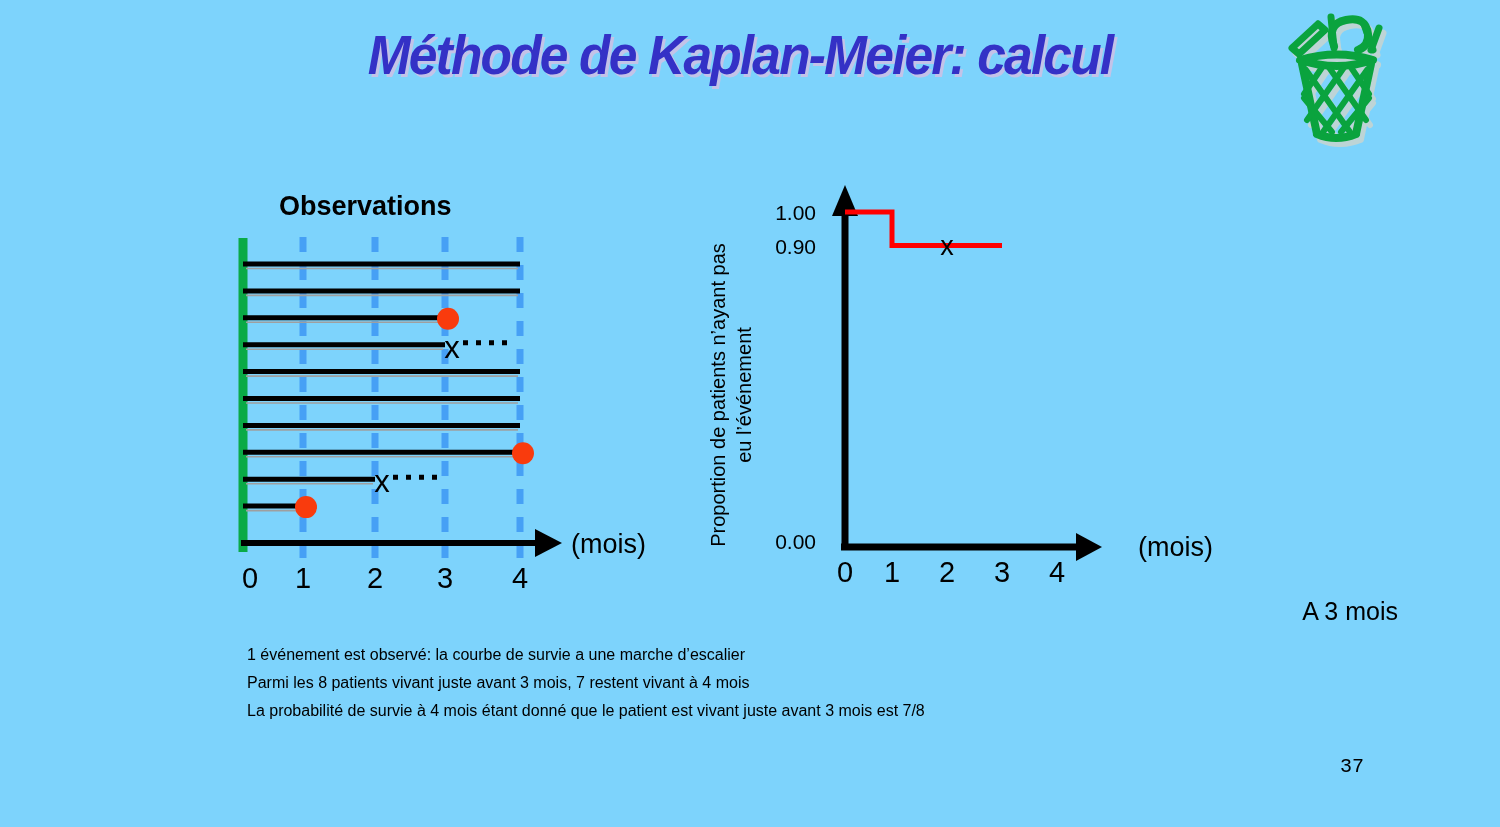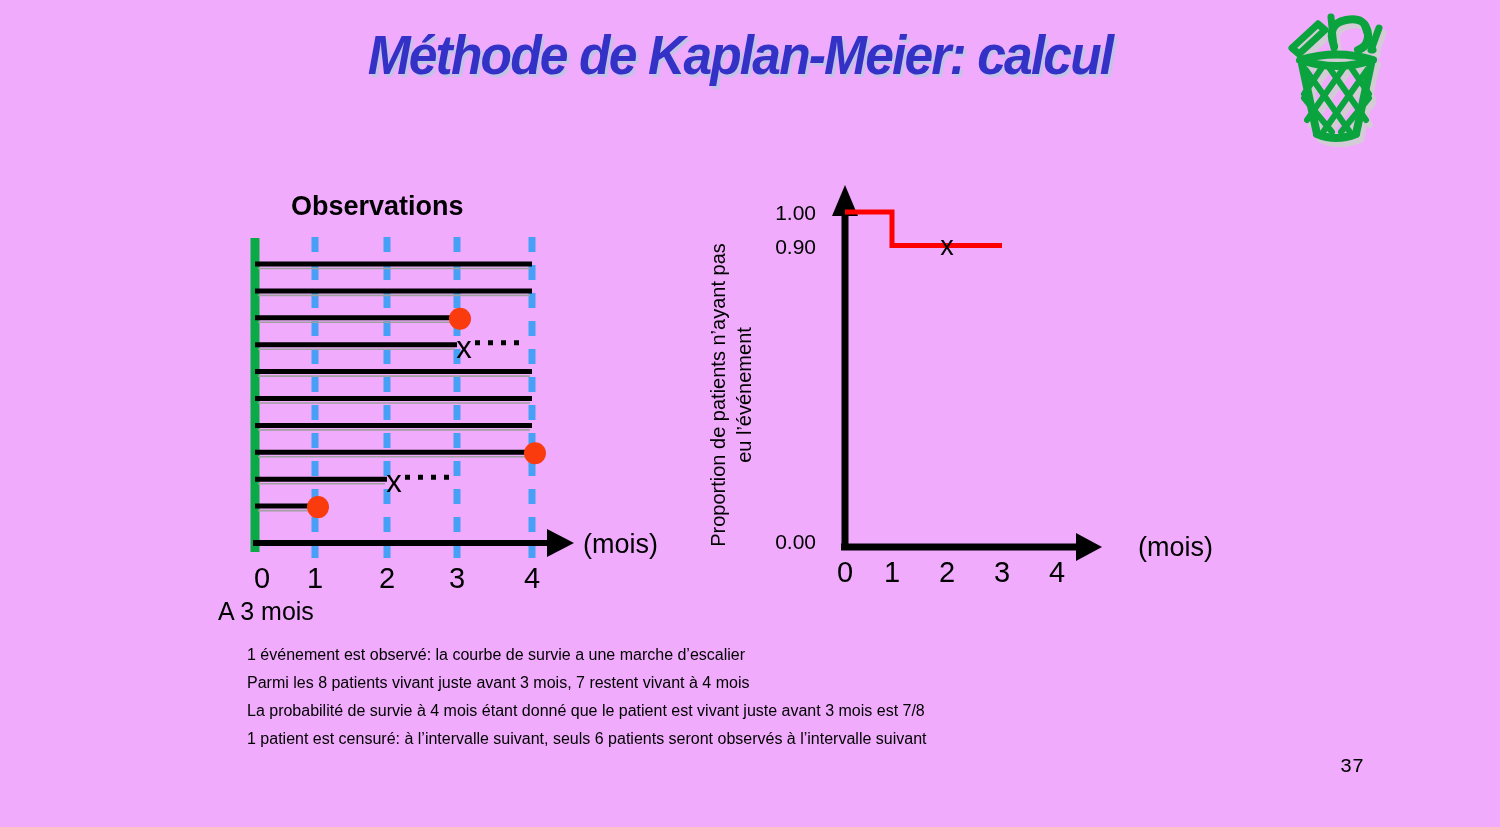--- a/index.html
+++ b/index.html
@@ -1,43 +1,43 @@
 <!DOCTYPE html>
 <html><head>
 <meta charset="utf-8">
 <style>
   html,body{margin:0;padding:0;background:#fff;}
   #slide{
-    position:relative;width:1500px;height:827px;background:#f0abfc;overflow:hidden;
+    position:relative;width:1500px;height:827px;background:#7dd3fc;overflow:hidden;
     font-family:"Liberation Sans",sans-serif;color:#000;
   }
   #slide-title{
     position:absolute;left:0;top:22px;width:1480px;margin:0;
     text-align:center;font-weight:bold;font-style:italic;
     font-size:56px;letter-spacing:-2px;
     transform:scaleX(0.92);transform-origin:50% 50%;
     text-shadow:3px 3px 0 #c3c3e8;
   }
   #basket{position:absolute;left:1276px;top:8px;width:122px;height:142px;}
   .chart{position:absolute;}
-  #obs-chart{left:205px;top:185px;width:500px;height:430px;}
+  #obs-chart{left:193px;top:185px;width:500px;height:430px;}
   #obs-title{
     position:absolute;left:86px;top:6px;width:300px;
     font-size:27px;font-weight:bold;
   }
   #km-chart{left:690px;top:180px;width:570px;height:430px;}
   svg.plot{position:absolute;left:0;top:0;overflow:visible;}
   svg text{font-family:"Liberation Sans",sans-serif;fill:#000;}
   #km-ylabel{
     position:absolute;left:513px;top:367px;width:440px;height:56px;
     transform:rotate(-90deg);transform-origin:50% 50%;
     text-align:center;font-size:20px;line-height:26px;
   }
   #notes{position:absolute;left:218px;top:597px;width:1180px;}
-  #notes-heading{font-size:25px;margin-bottom:15px;}
+  #notes-heading{font-size:25px;margin-bottom:15px;text-align:right;}
   .notes-line{font-size:16px;line-height:28px;margin-left:29px;white-space:nowrap;}
   .u{text-underline-offset:4px;text-decoration-thickness:1.5px;}
   #page-number{position:absolute;left:1340px;top:755px;font-size:20px;font-family:Liberation Mono, monospace;}
 </style>
 </head>
 <body>
 
 <div id="slide">
 
   <h1 id="slide-title" style="color: rgb(52, 49, 198);">Méthode de Kaplan-Meier: calcul</h1>
@@ -154,18 +154,17 @@
   <div id="km-ylabel">
     <div>Proportion de patients n’ayant pas</div>
     <div>eu l’événement</div>
   </div>
 
   <div id="notes">
     <div id="notes-heading">A 3 mois</div>
     <div class="notes-line">1 événement est observé: la courbe de survie a une marche d’escalier</div>
     <div class="notes-line">Parmi les 8 patients vivant juste avant 3 mois, 7 restent vivant à 4 mois</div>
     <div class="notes-line"><span>La probabilité de survie à 4 mois </span><span class="u">étant donné que le patient est vivant juste avant 3 mois</span><span> est 7/8</span></div>
-    <div class="notes-line">1 patient est censuré: à l’intervalle suivant, seuls 6 patients seront observés à l’intervalle suivant</div>
   </div>
 
   <div id="page-number">37</div>
 
 </div>
 
 </body></html>

